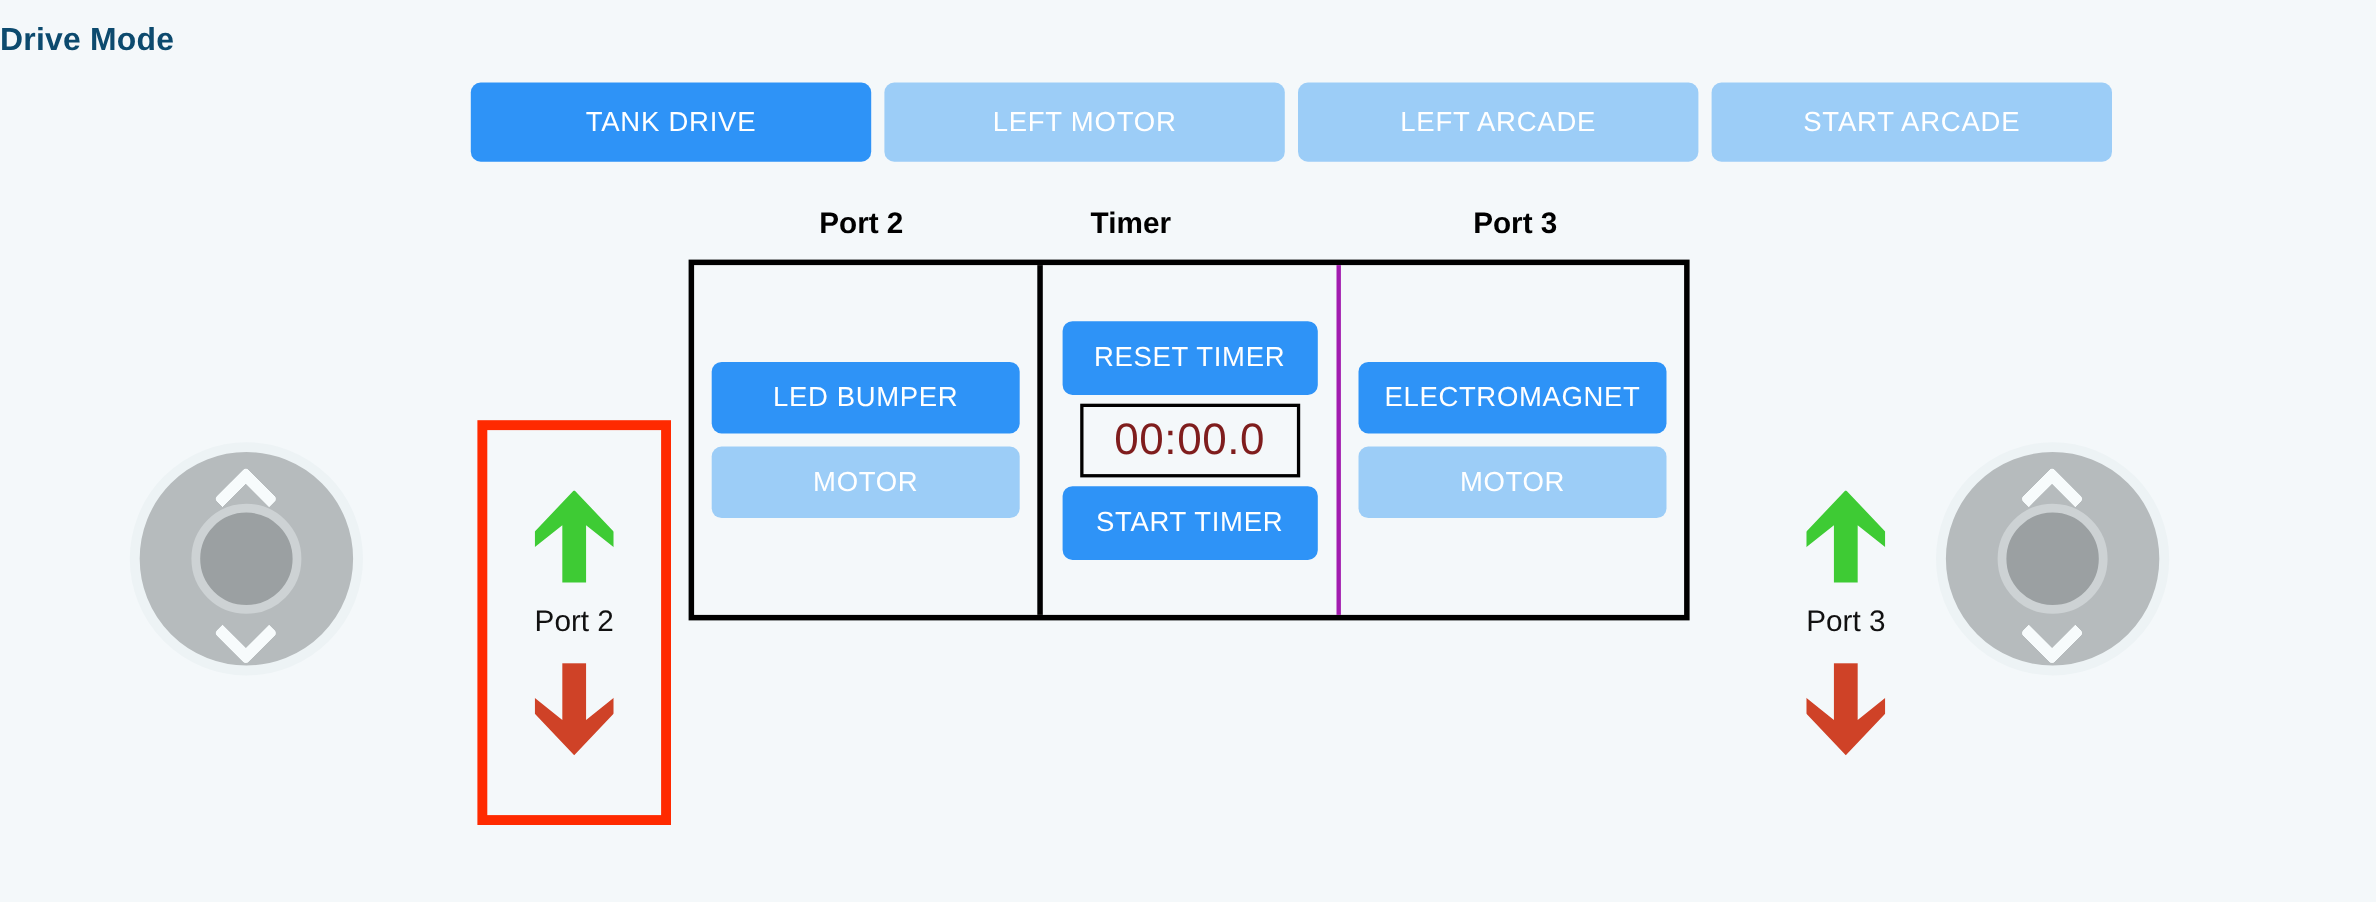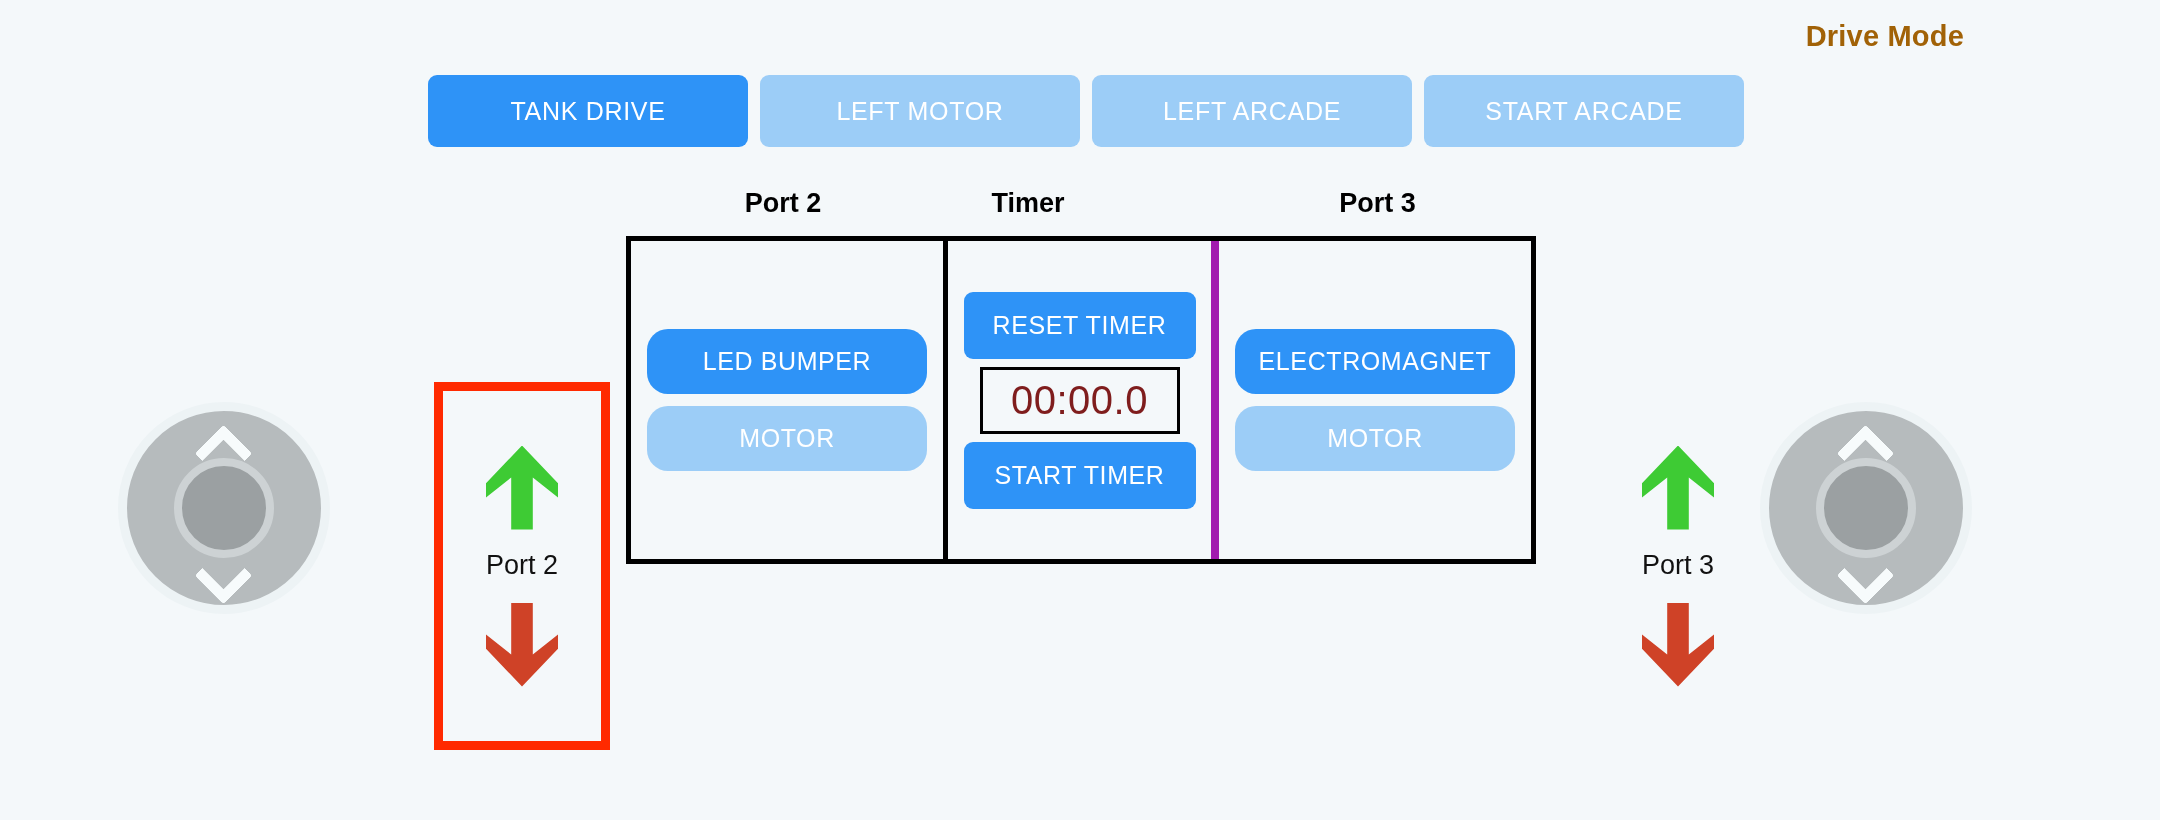--- a/index.html
+++ b/index.html
@@ -11,36 +11,36 @@
     font-family: "Liberation Sans", sans-serif;
     overflow: hidden;
     position: relative;
   }
 
   
   .drive-mode-title {
     position: absolute;
     left: 0; top: 20px;
     width: 1964px;
-    text-align: right;
+    text-align: left;
     font-size: 29px;
     font-weight: bold;
-    color: #a16207;
+    color: #0c4a6e;
     letter-spacing: 0.2px;
   }
 
   .mode-row {
     position: absolute;
     left: 428px; top: 75px;
     display: flex;
     gap: 12px;
   }
 
   .mode-btn {
-    width: 320px;
+    width: 364px;
     height: 72px;
     border: none;
     border-radius: 9px;
     color: #ffffff;
     font-family: "Liberation Sans", sans-serif;
     font-size: 25px;
     letter-spacing: 0.7px;
     display: flex;
     align-items: center;
     justify-content: center;
@@ -77,28 +77,28 @@
     display: flex;
     flex-direction: column;
     align-items: center;
     justify-content: center;
     height: 100%;
   }
   .panel-col.port { width: 312px; }
   .panel-col.timer {
     width: 276px;
     border-left: 5px solid #000;
-    border-right: 8px solid #a21caf;
+    border-right: 4px solid #a21caf;
   }
 
   .device-btn {
     width: 280px;
     height: 65px;
     border: none;
-    border-radius: 21px;
+    border-radius: 9px;
     color: #ffffff;
     font-family: "Liberation Sans", sans-serif;
     font-size: 25px;
     letter-spacing: 0.6px;
     display: flex;
     align-items: center;
     justify-content: center;
     cursor: pointer;
     background: #9ccdf7;
   }

